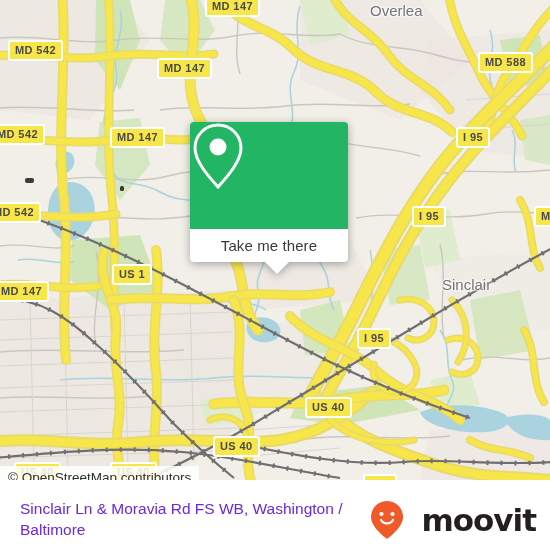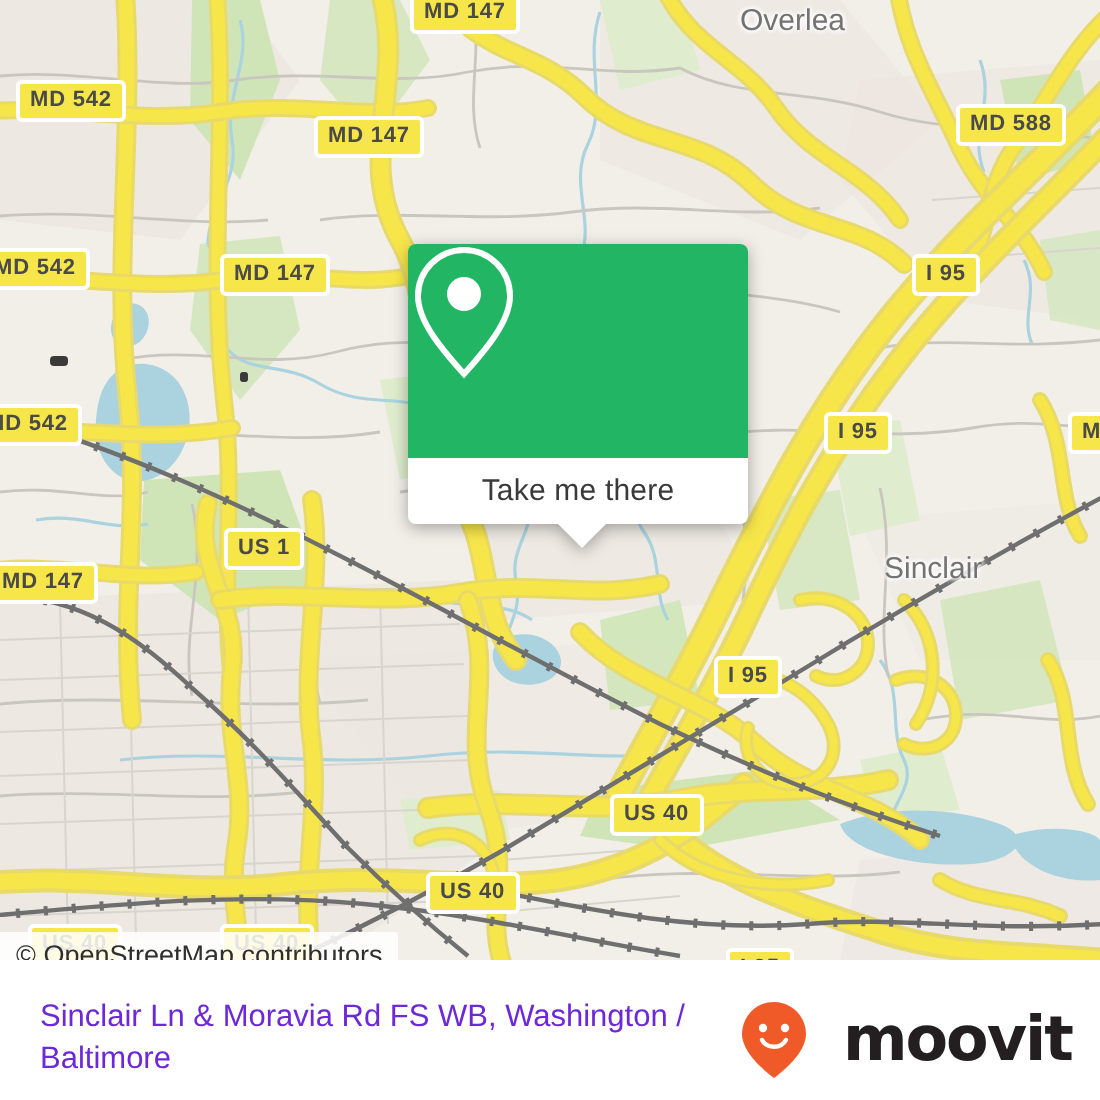--- a/index.html
+++ b/index.html
@@ -47,23 +47,22 @@
     color:#2f2f2f;
     font-size:13.5px;
     line-height:14px;
     padding:5px 8px 6px 8px;
     white-space:nowrap;
     border-top-right-radius:2px;
   }
 
   
   .popup{
-    position:absolute;left:190px;top:122px;width:170px;
+    position:absolute;left:190px;top:122px;width:158px;
     filter:drop-shadow(0 2px 4px rgba(0,0,0,.32));
-    margin-left:14px;
   }
   .popup-head{
     background:#22b563;height:107px;
     border-radius:4px 4px 0 0;
     display:flex;align-items:center;justify-content:center;
   }
   .popup-body{
     background:#ffffff;height:33px;
     border-radius:0 0 4px 4px;
     display:flex;align-items:center;justify-content:center;

